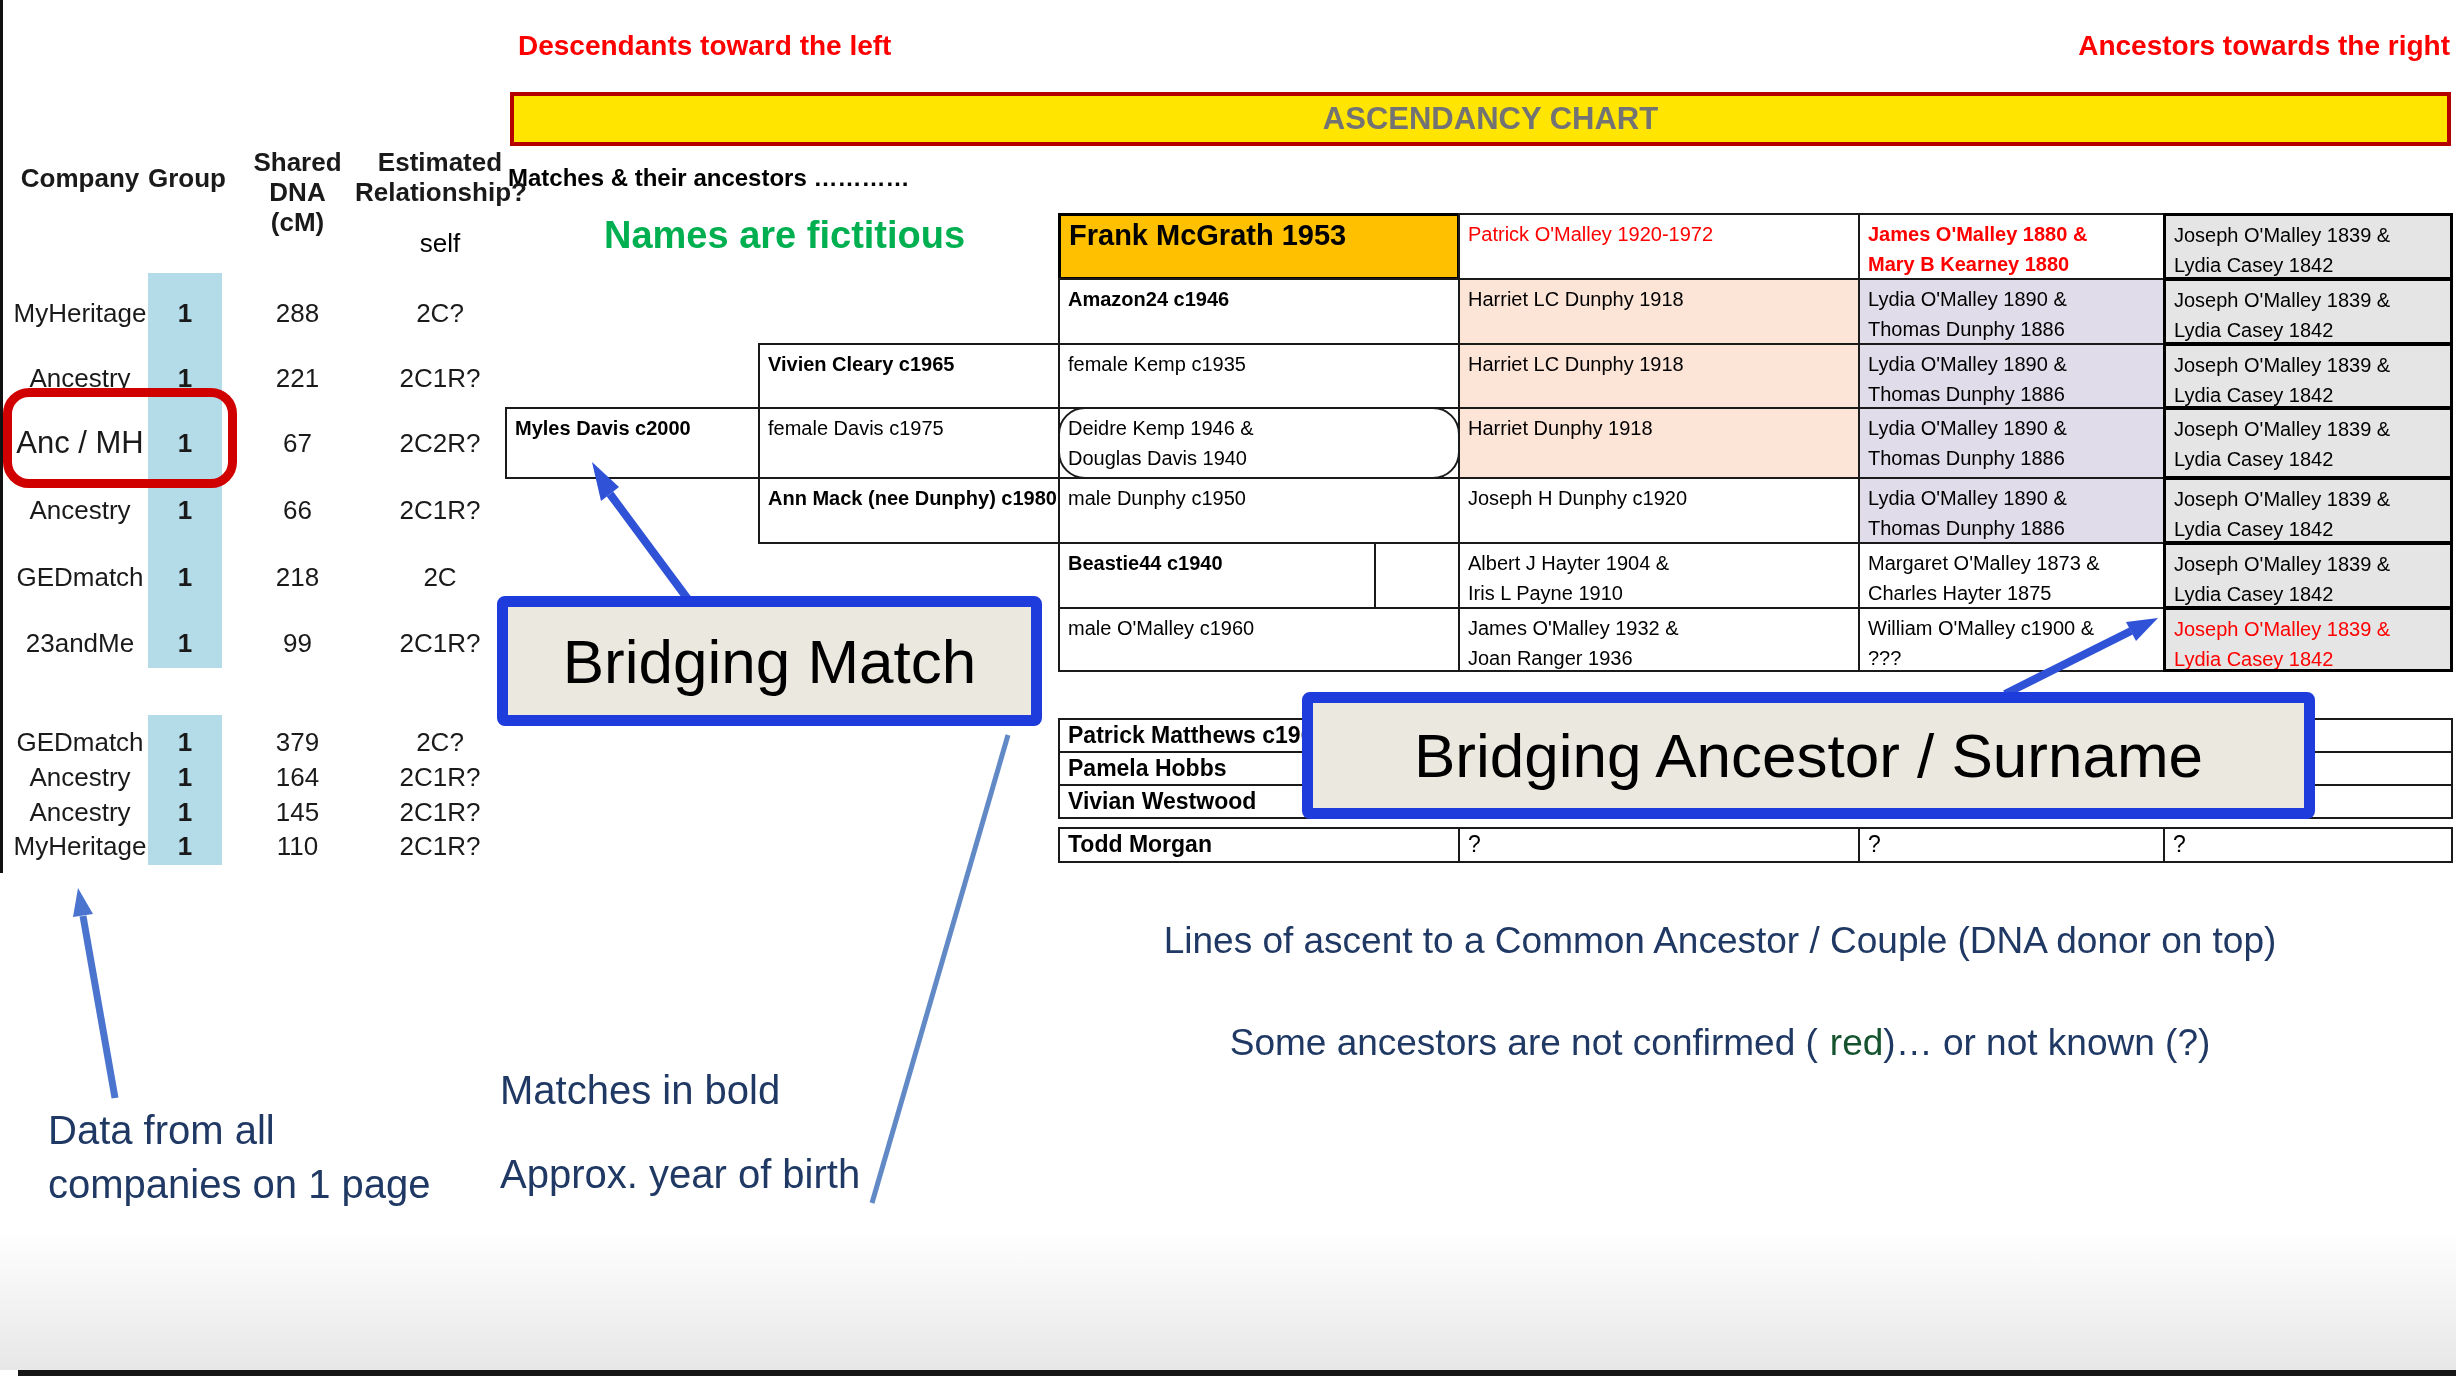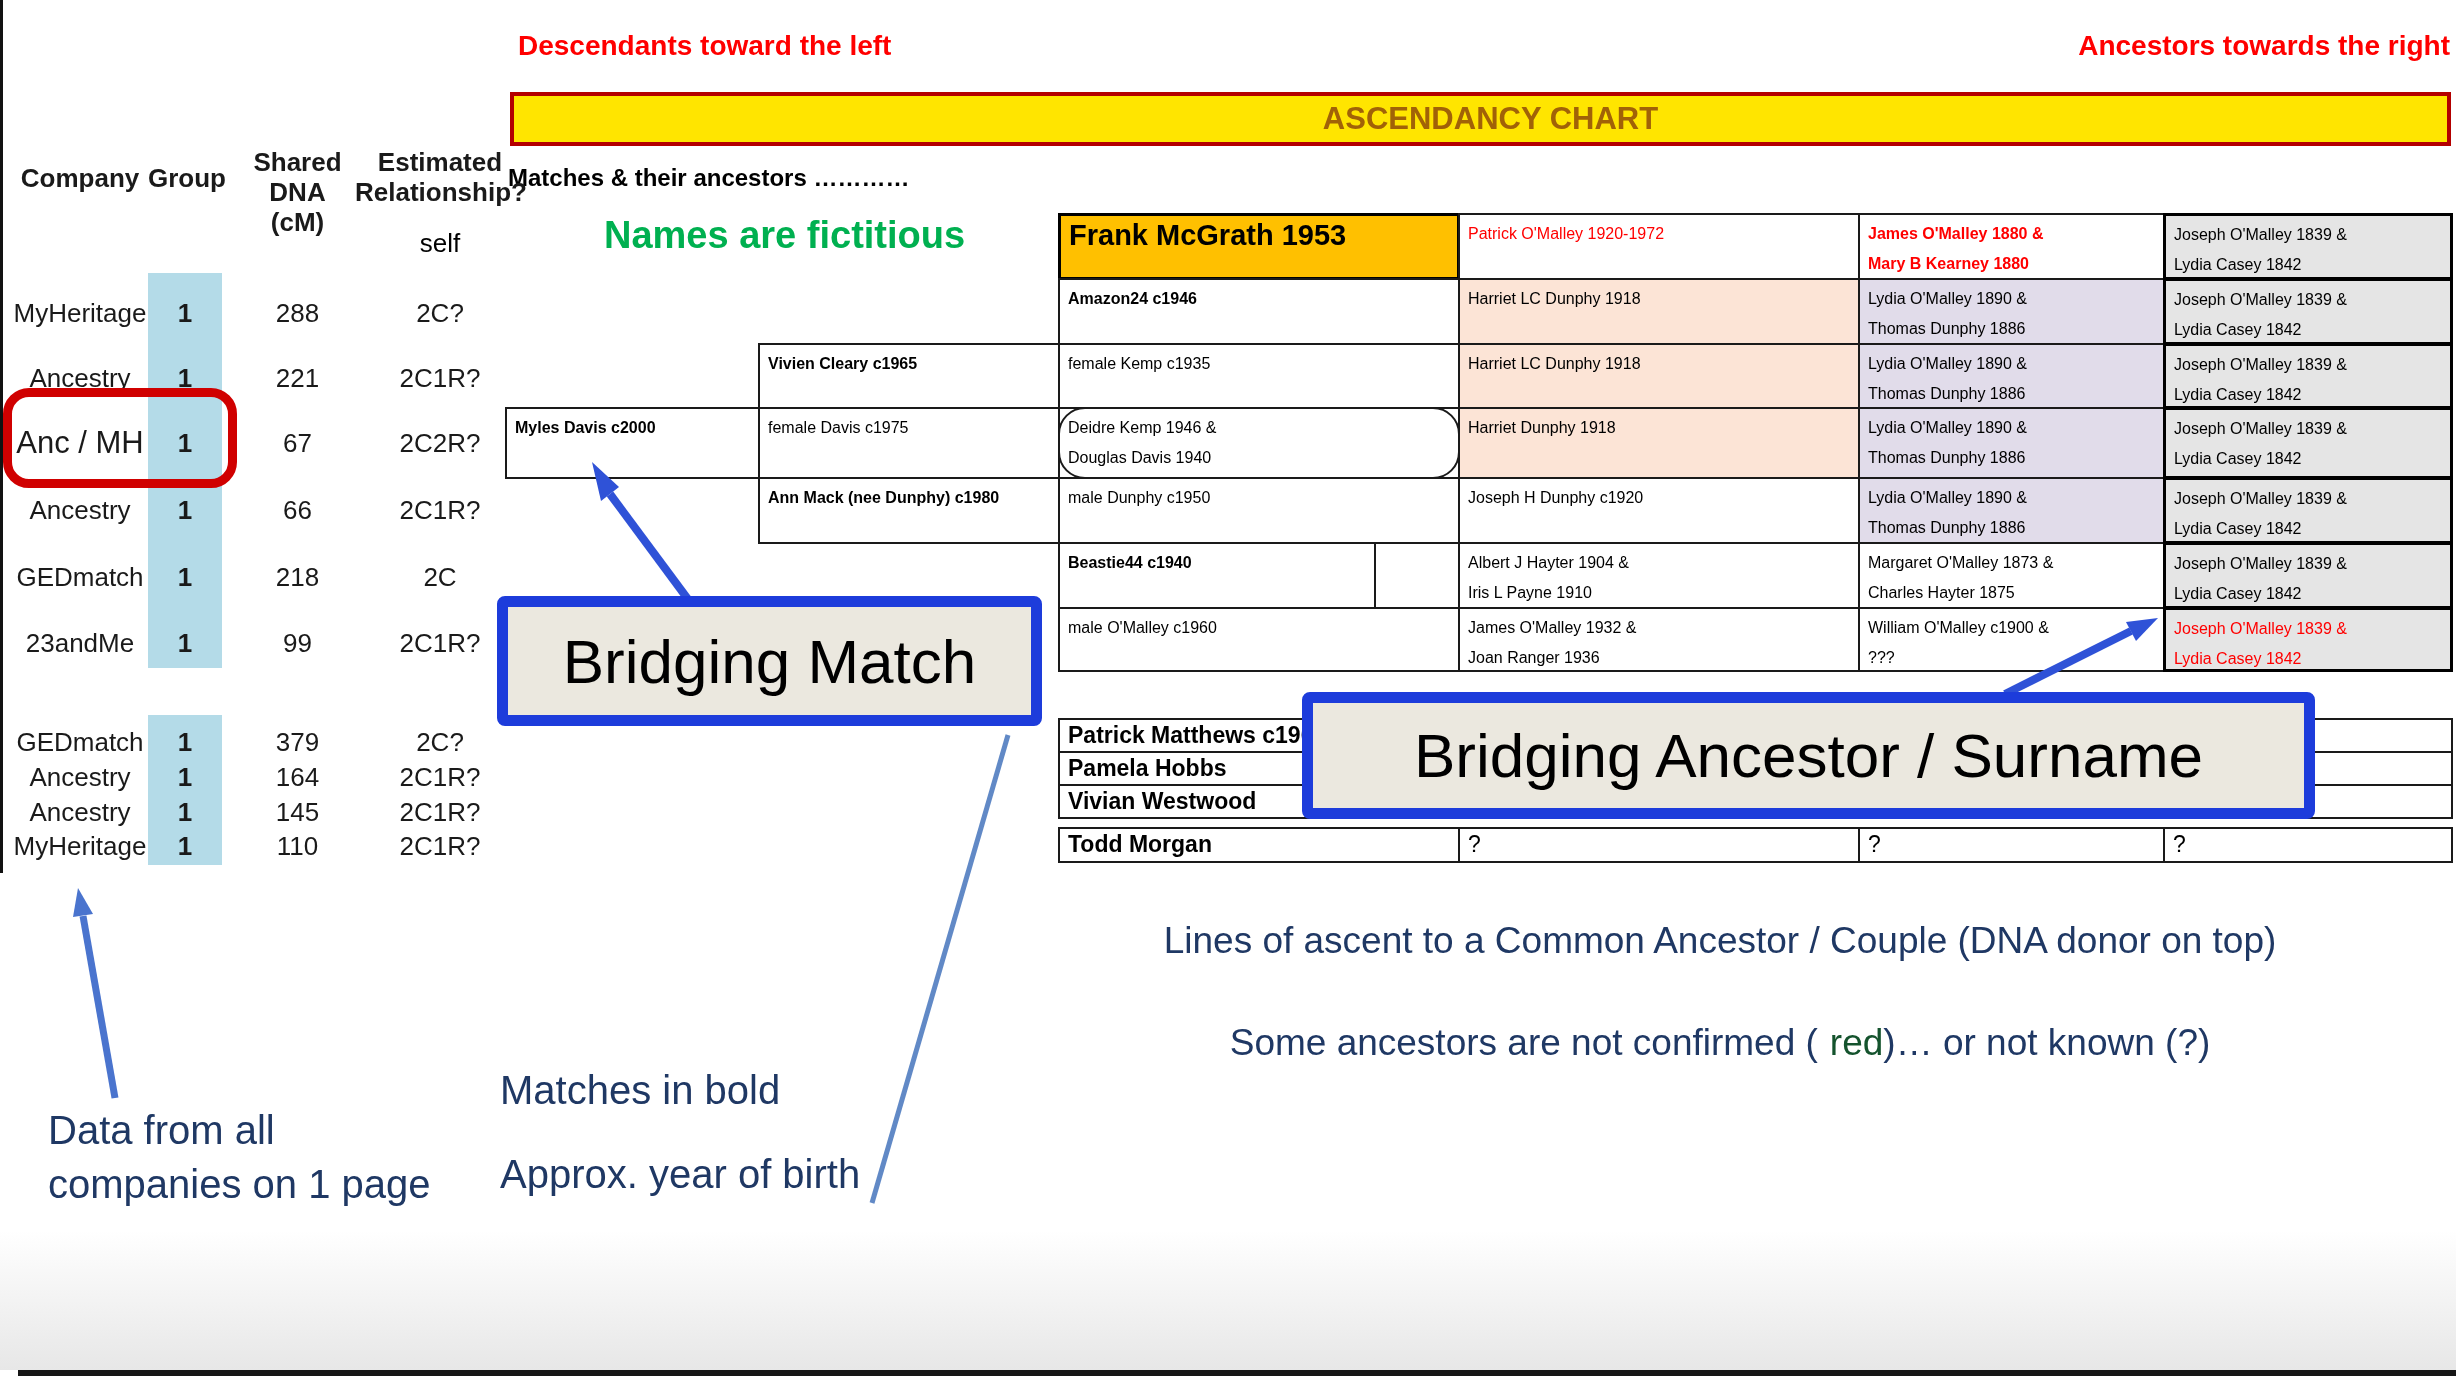--- a/index.html
+++ b/index.html
@@ -7,21 +7,21 @@
   #slide {
     position:relative; width:2456px; height:1376px; background:#ffffff;
     font-family:"Liberation Sans", sans-serif; overflow:hidden;
   }
   .abs { position:absolute; }
   
   .red-note { color:#ff0000; font-weight:700; font-size:28px; }
   #banner {
     left:510px; top:92px; width:1941px; height:54px;
     background:#ffe500; border:4px solid #b40000; text-align:center;
-    font-weight:700; font-size:31px; color:#a16207; line-height:46px;padding-left:20px;
+    font-weight:700; font-size:31px; color:#737373; line-height:46px;padding-left:20px;
   }
   #matches-header { left:508px; top:164px; font-weight:700; font-size:24px; color:#000; }
   #names-note { left:604px; top:214px; font-weight:700; font-size:38px; color:#00b050; }
   
   .dna-head { font-weight:700; font-size:26px; color:#1a1a1a; text-align:center; line-height:30px; }
   .band { background:#b4dbe8; }
   .dna-row { position:absolute; left:0; width:545px; height:34px; font-size:26px; color:#1a1a1a; }
   .dna-row span { position:absolute; text-align:center; line-height:34px; }
   .dna-row .c { left:10px; width:140px; }
   .dna-row .g { left:148px; width:74px; font-weight:700; }
@@ -29,21 +29,21 @@
   .dna-row .r { left:355px; width:170px; }
   .dna-row.big-co .c { font-size:31px; }
   #self-label { left:355px; top:228px; width:170px; text-align:center; font-size:26px; }
   #red-circle {
     left:3px; top:388px; width:234px; height:100px;
     border:9px solid #d00000; border-radius:26px; z-index:35;
   }
   
   .cell {
     position:absolute; background:#fff; border:2px solid #1a1a1a;
-    font-size:16px; line-height:30px; padding:4px 2px 0 8px; color:#000; overflow:hidden;
+    font-size:20px; line-height:30px; padding:4px 2px 0 8px; color:#000; overflow:hidden;
   }
   .cell .l { display:block; white-space:nowrap; }
   .bold { font-weight:700; }
   .redtext { color:#ff0000; }
   .orange { background:#ffc000; border-width:3px; border-color:#000; }
   .big { font-size:29px; font-weight:700; }
   .peach { background:#fce4d6; }
   .lav { background:#e1dcea; }
   .blue { background:#e5e5e5; }
   .heavy { border-width:3px; border-color:#000; }

